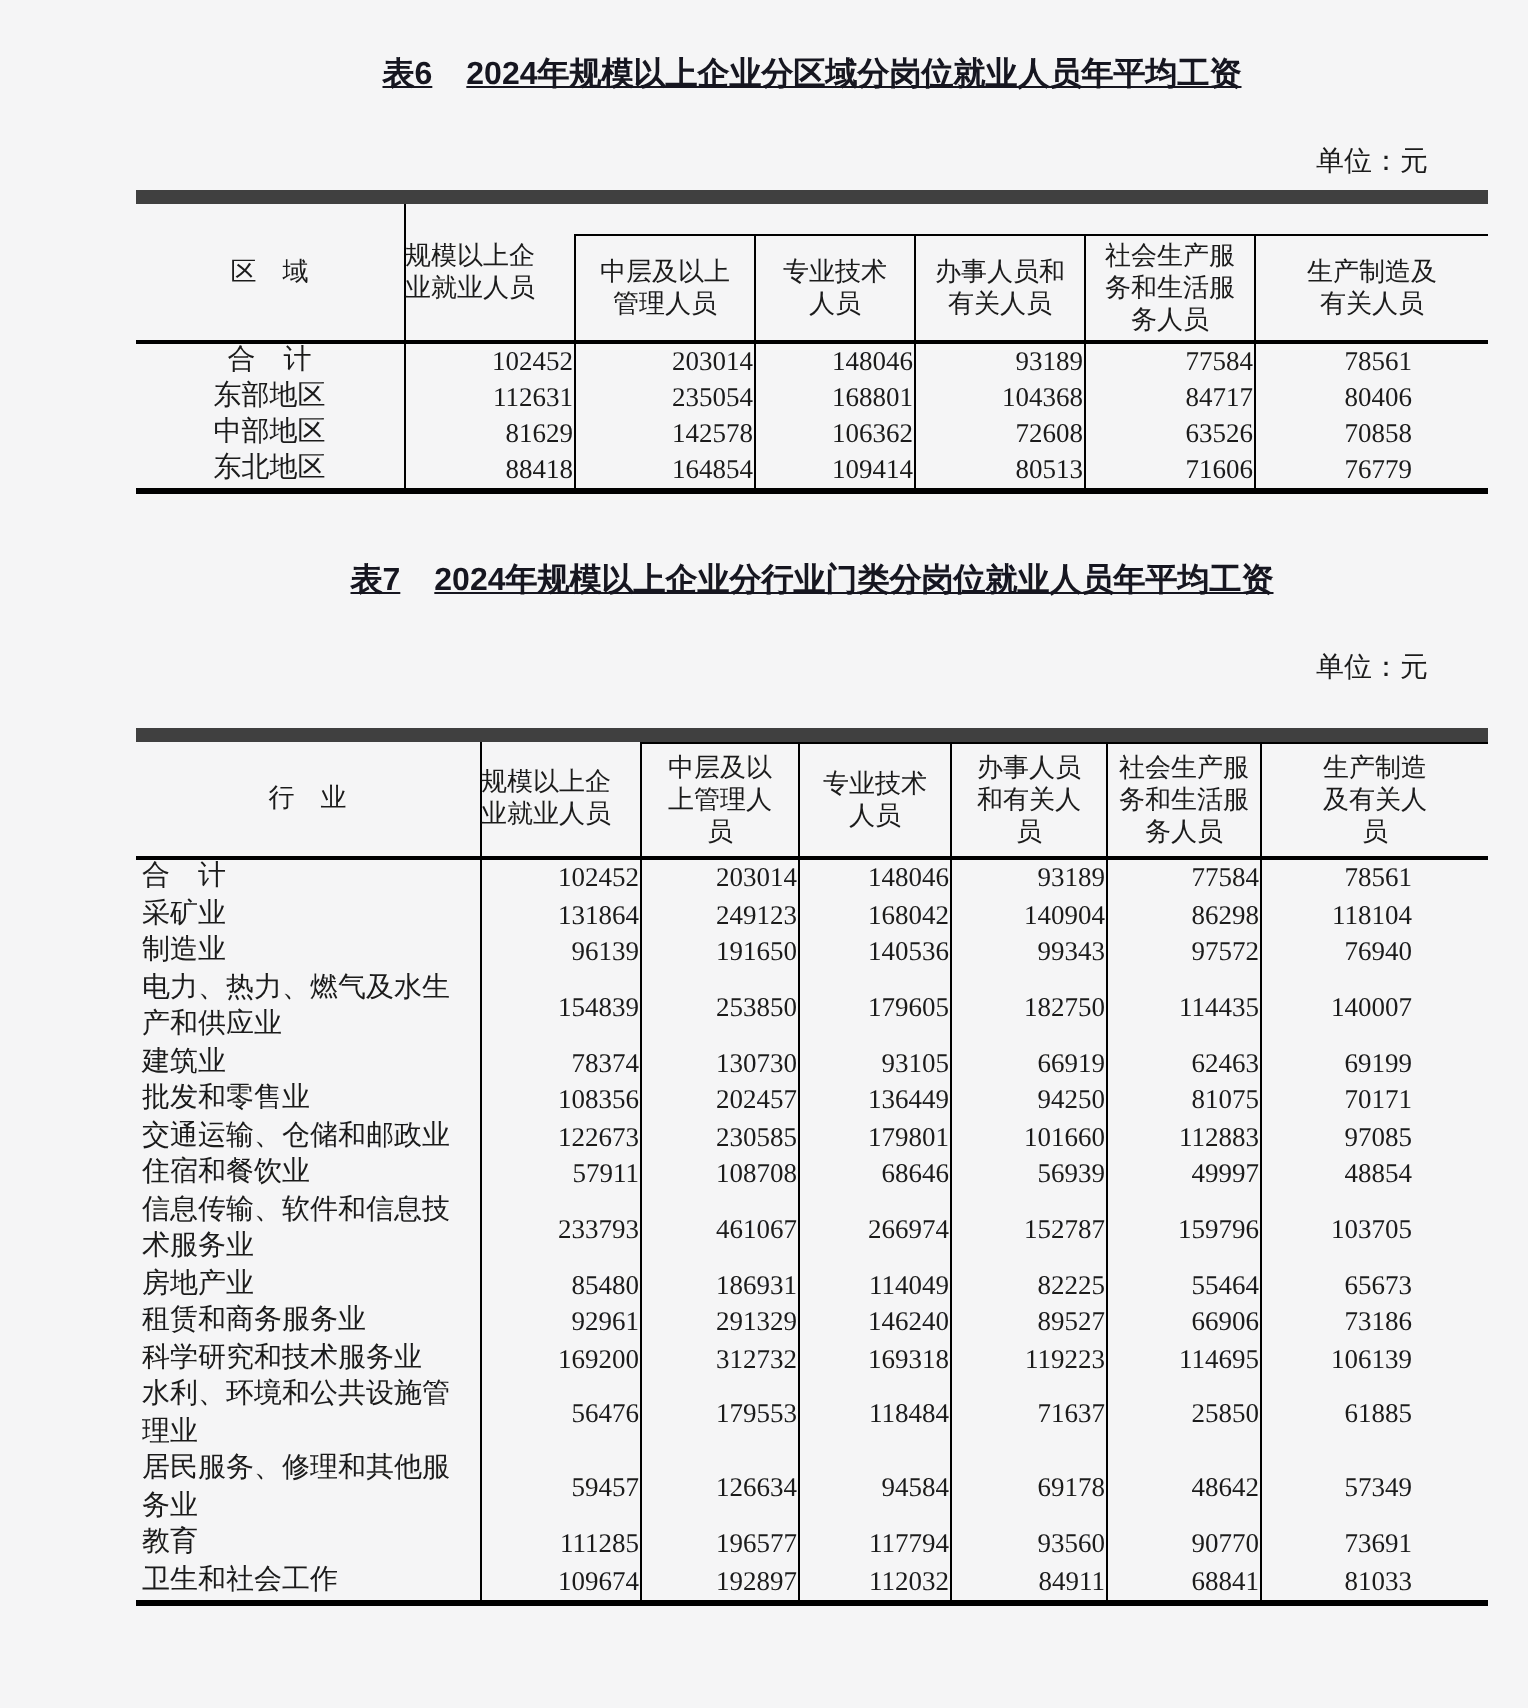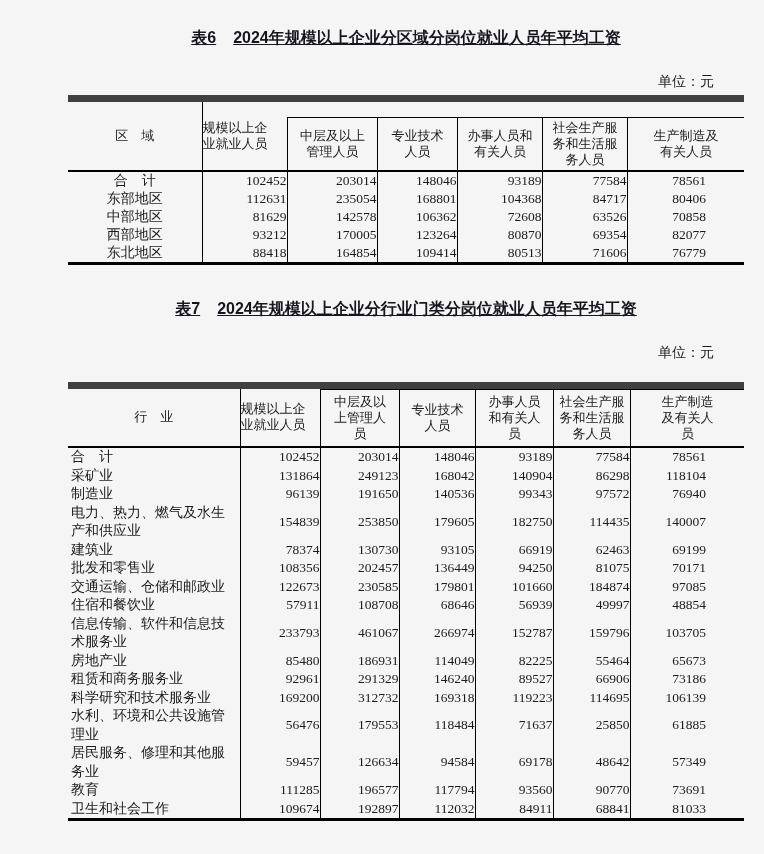--- a/index.html
+++ b/index.html
@@ -170,29 +170,20 @@
           <tr>
             <td class="stub">中部地区</td>
             <td class="num">81629</td>
             <td class="num">142578</td>
             <td class="num">106362</td>
             <td class="num">72608</td>
             <td class="num">63526</td>
             <td class="num last">70858</td>
           </tr>
           <tr>
-            <td class="stub">西部地区</td>
-            <td class="num">93212</td>
-            <td class="num">170005</td>
-            <td class="num">123264</td>
-            <td class="num">80870</td>
-            <td class="num">69354</td>
-            <td class="num last">82077</td>
-          </tr>
-          <tr>
             <td class="stub">东北地区</td>
             <td class="num">88418</td>
             <td class="num">164854</td>
             <td class="num">109414</td>
             <td class="num">80513</td>
             <td class="num">71606</td>
             <td class="num last">76779</td>
           </tr>
         </tbody>
     </table>
@@ -299,21 +290,21 @@
             <td class="num">94250</td>
             <td class="num">81075</td>
             <td class="num last">70171</td>
           </tr>
           <tr>
             <td class="stub">交通运输、仓储和邮政业</td>
             <td class="num">122673</td>
             <td class="num">230585</td>
             <td class="num">179801</td>
             <td class="num">101660</td>
-            <td class="num">184874</td>
+            <td class="num">112883</td>
             <td class="num last">97085</td>
           </tr>
           <tr>
             <td class="stub">住宿和餐饮业</td>
             <td class="num">57911</td>
             <td class="num">108708</td>
             <td class="num">68646</td>
             <td class="num">56939</td>
             <td class="num">49997</td>
             <td class="num last">48854</td>

